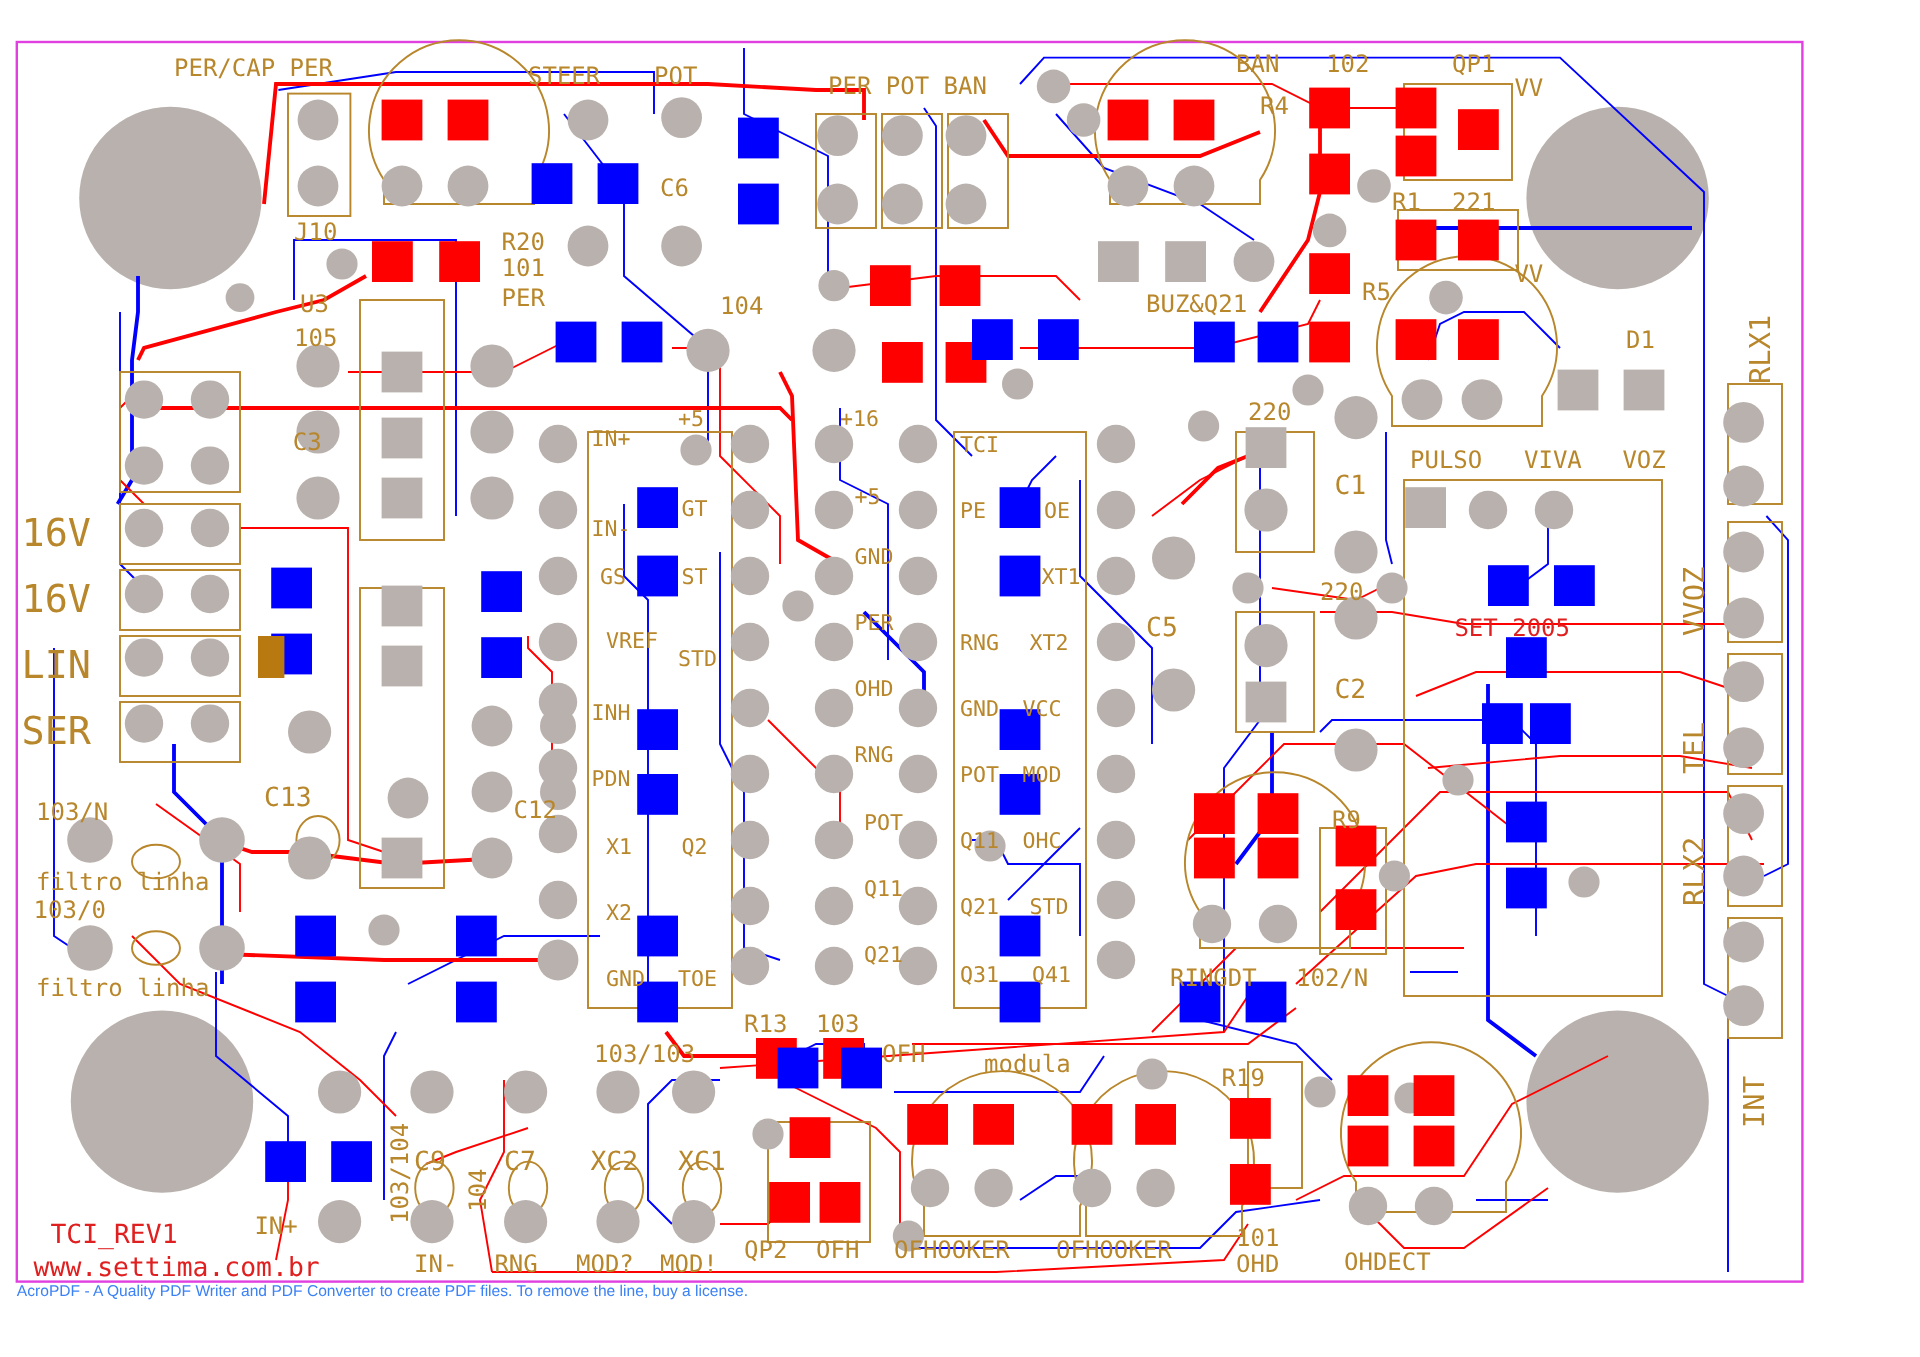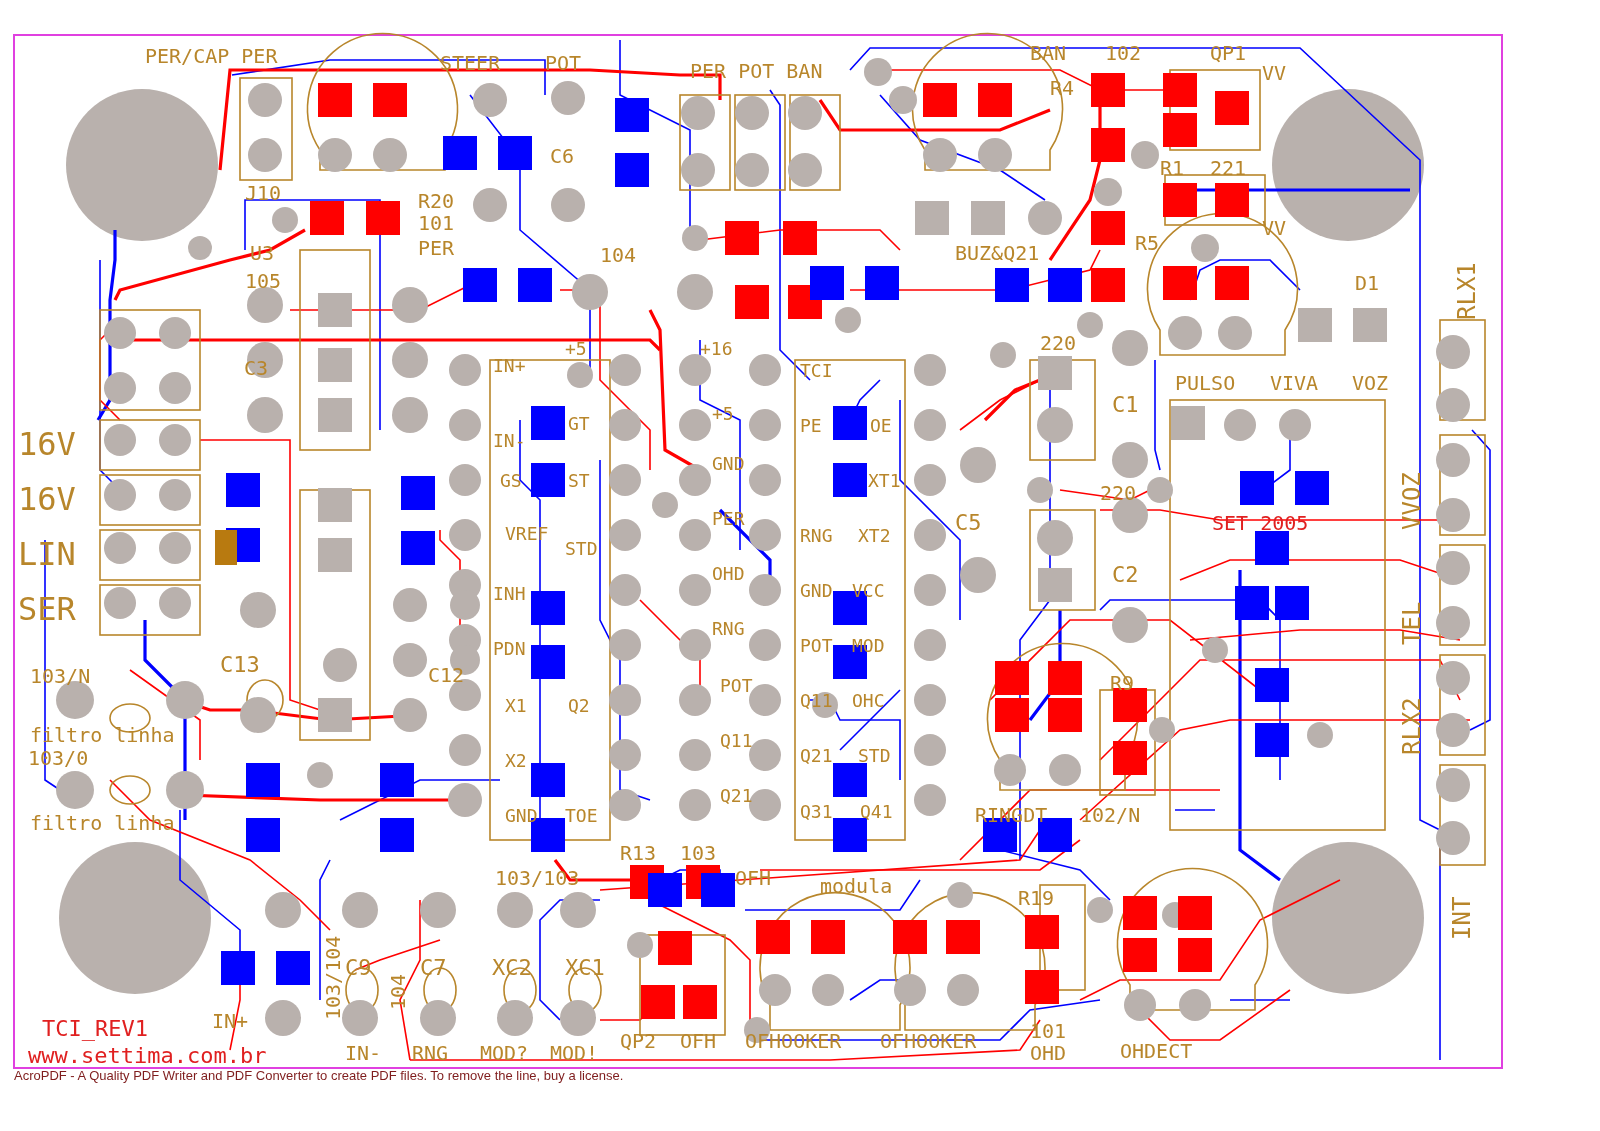--- a/index.html
+++ b/index.html
@@ -8,21 +8,21 @@
   .silk{fill:#b8862b;font-family:"DejaVu Sans Mono",monospace;}
   .outline{fill:none;stroke:#b8862b;stroke-width:1.6;}
   .tr-red{fill:none;stroke:#ff0000;stroke-width:1.6;}
   .tr-red-w{fill:none;stroke:#ff0000;stroke-width:3.2;}
   .tr-blue{fill:none;stroke:#0000ff;stroke-width:1.6;}
   .tr-blue-w{fill:none;stroke:#0000ff;stroke-width:3.2;}
   .pad{fill:#b9b1ad;}
   .smd-red{fill:#ff0000;}
   .smd-blue{fill:#0000ff;}
   .brand-red{fill:#e02020;font-family:"DejaVu Sans Mono",monospace;}
-  #footer{position:absolute;left:14px;top:1068px;font-size:13px;color:#7f1d1d;font-family:"Liberation Sans",sans-serif;}
+  #footer{position:absolute;left:14px;top:1068px;font-size:13px;color:#3b82f6;font-family:"Liberation Sans",sans-serif;}
 </style>
 </head>
 <body>
 
 <svg id="board" width="1600" height="1131" viewBox="0 0 1600 1131" xmlns="http://www.w3.org/2000/svg">
 
   <rect x="14" y="35" width="1488" height="1033" fill="none" stroke="#e040e0" stroke-width="2"></rect>
 
   <g>
     <circle class="pad" cx="142" cy="165" r="76"></circle>

